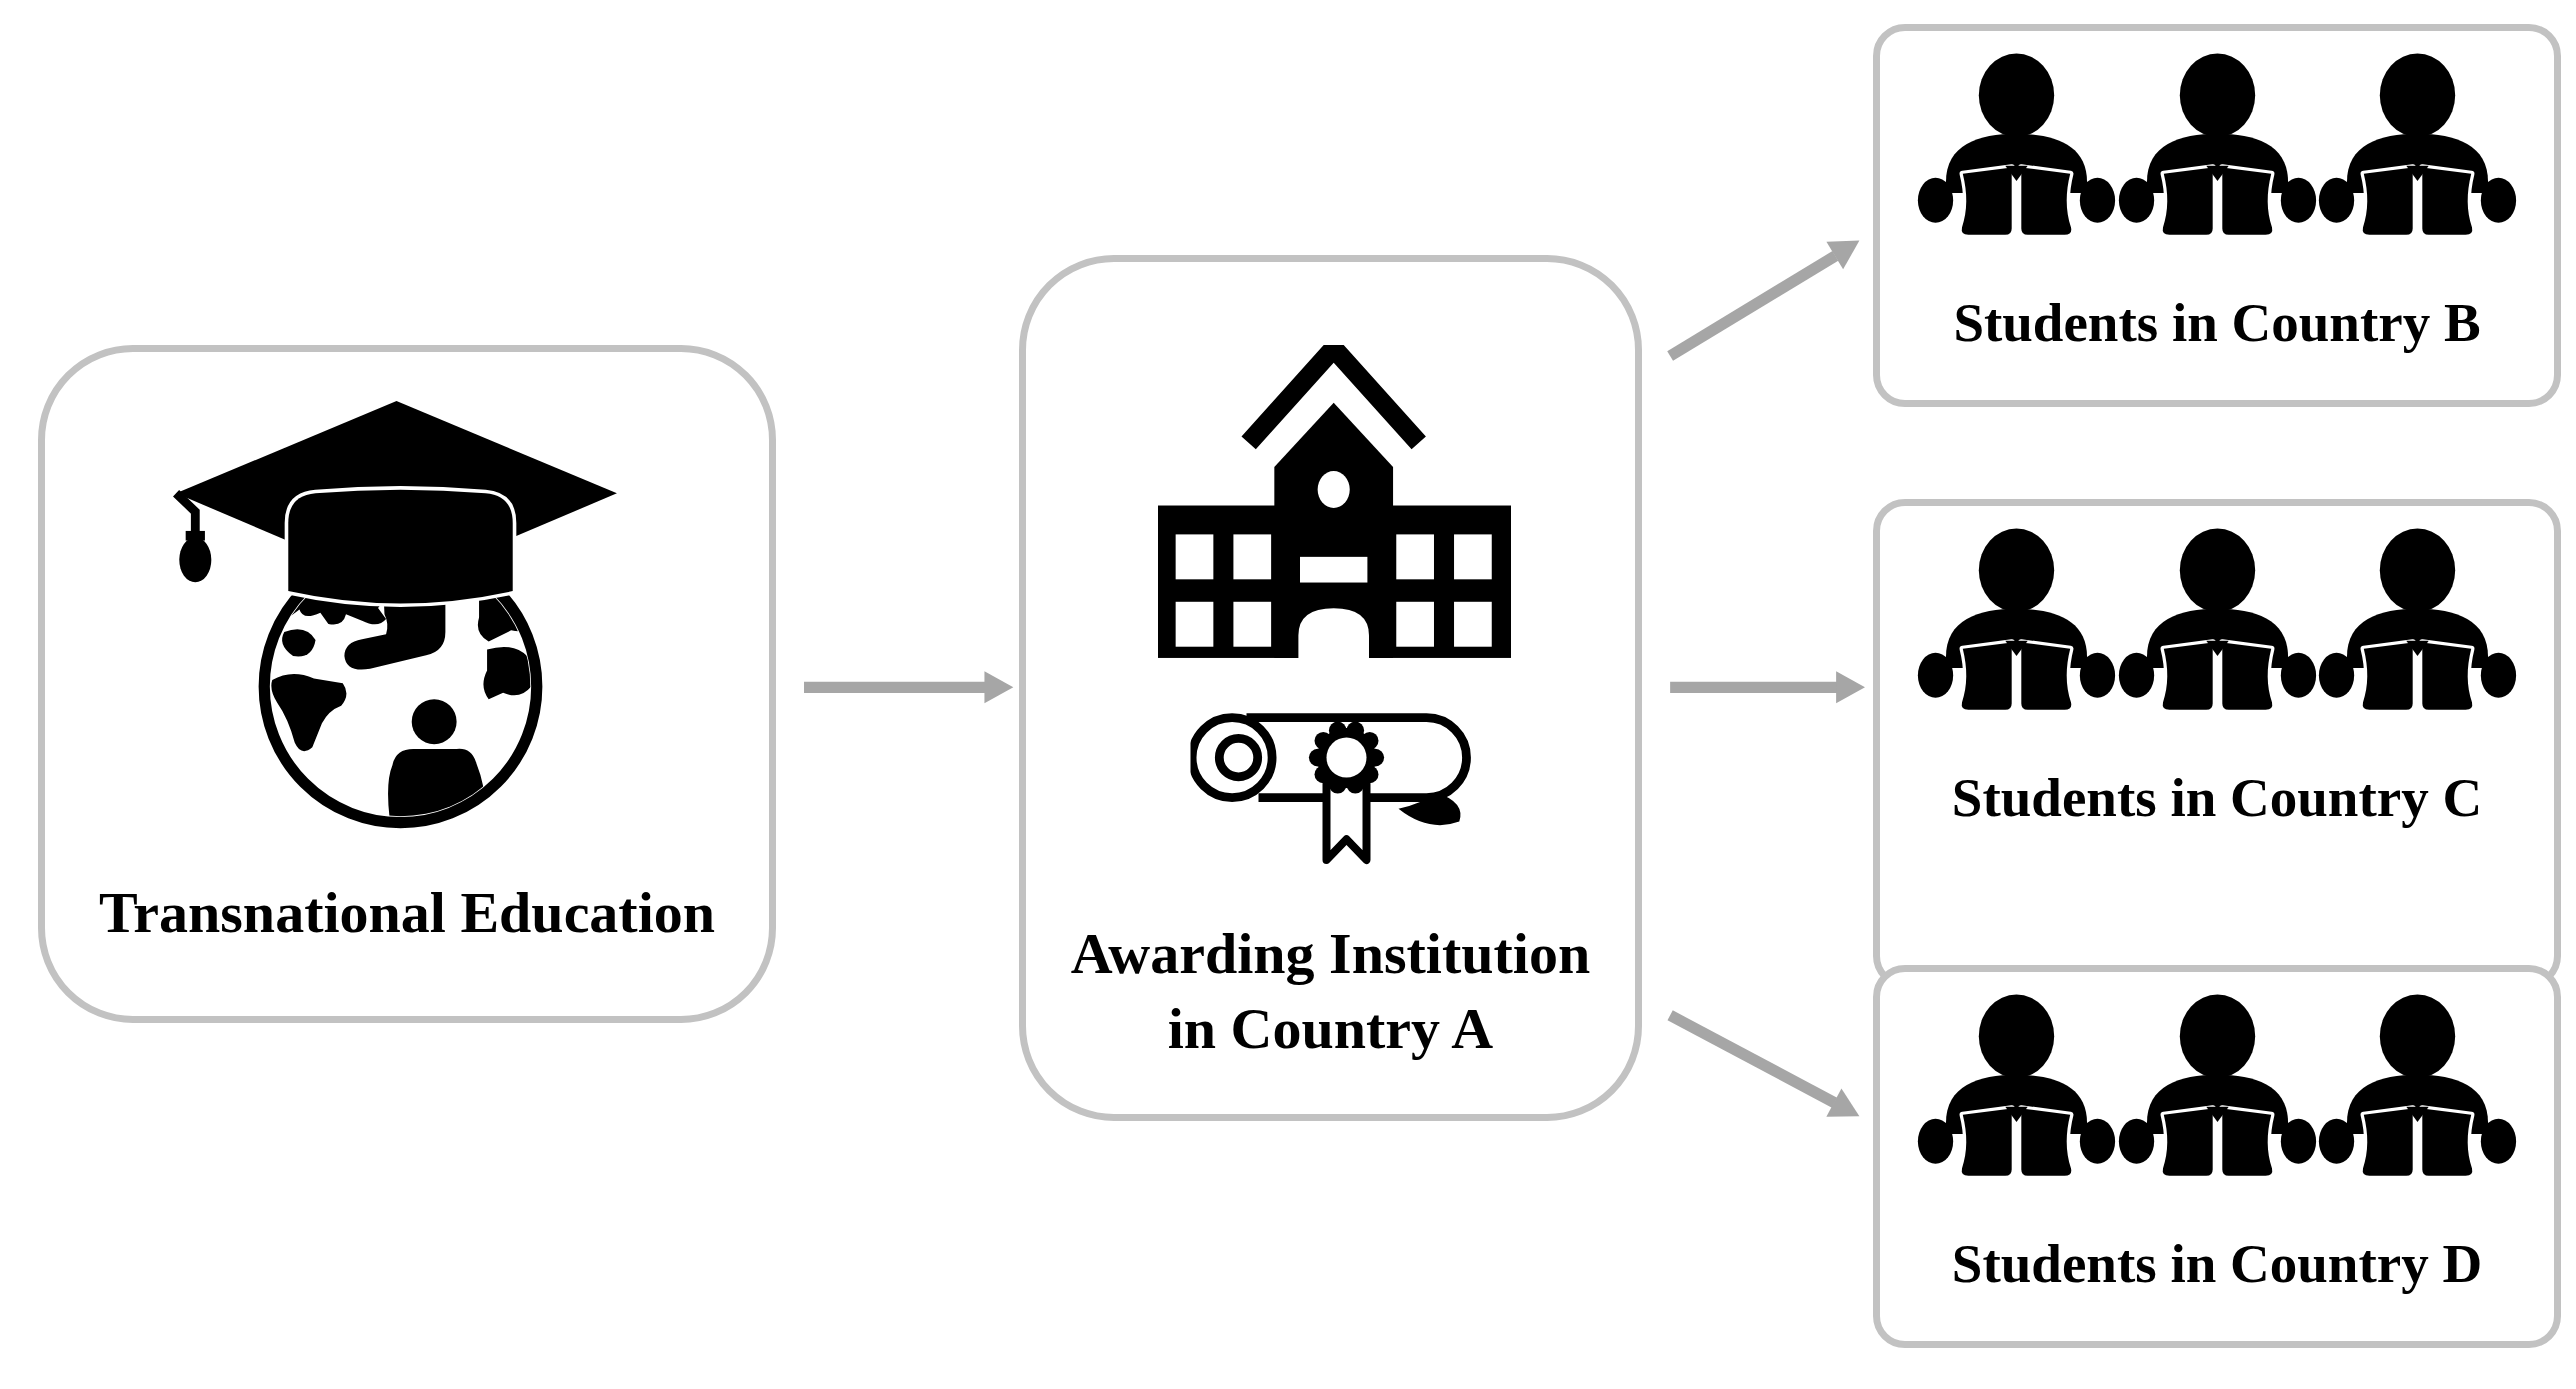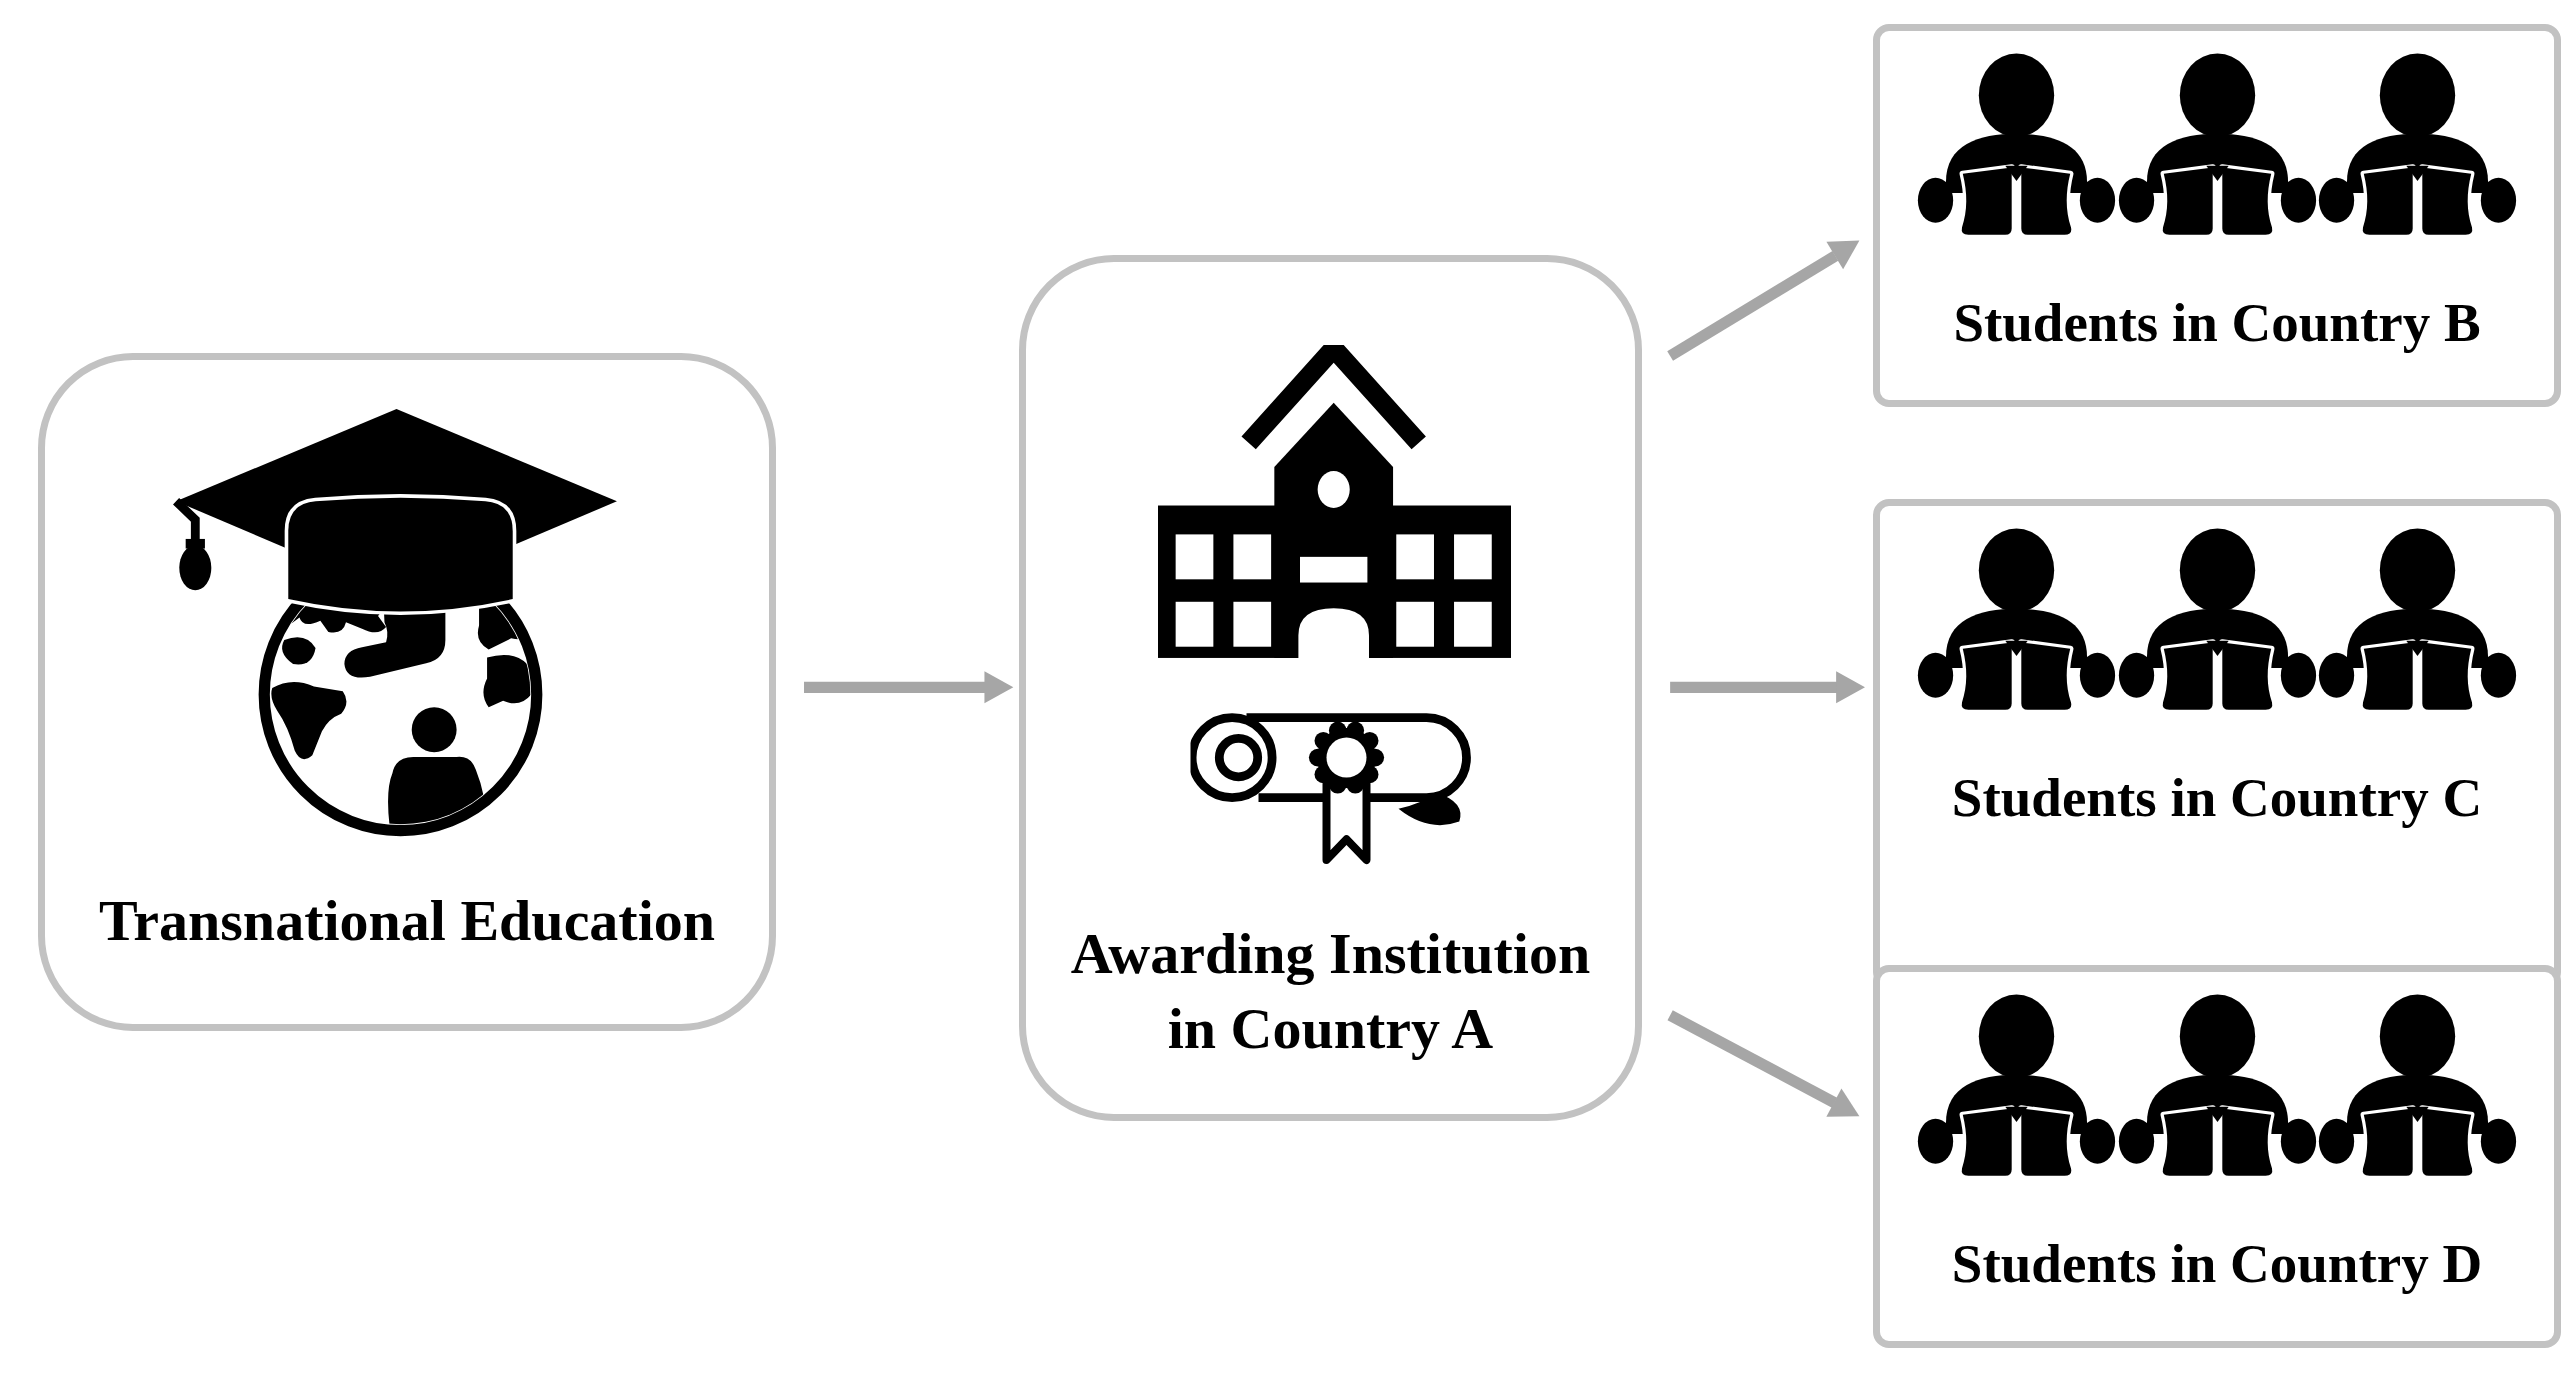--- a/index.html
+++ b/index.html
@@ -11,22 +11,22 @@
     position:relative; width:2576px; height:1389px;
     background:var(--background); overflow:hidden;
     font-family:"Liberation Serif","DejaVu Serif",serif;
     color:var(--icon);
   }
   .node{
     position:absolute; background:#fff;
     border:7.2px solid var(--box-border); box-sizing:border-box;
   }
   .node.big{border-radius:95px;}
-  .node.small{border-radius:16px;}
-  #node-transnational{left:38px; top:353px; width:738px; height:678px;}
+  .node.small{border-radius:32px;}
+  #node-transnational{left:38px; top:345px; width:738px; height:678px;}
   #node-awarding{left:1019px; top:255px; width:623px; height:866px;}
   #node-students-b{left:1873px; top:24px;  width:688px; height:383px;}
   #node-students-c{left:1873px; top:499px; width:688px; height:489px;}
   #node-students-d{left:1873px; top:965px;width:688px; height:383px;}
   .abs{position:absolute;}
   .label{
     position:absolute; left:0; right:0; text-align:center;
     font-weight:700; color:var(--text); white-space:nowrap;
   }
   .label-lg{font-size:58px; line-height:75px;}

